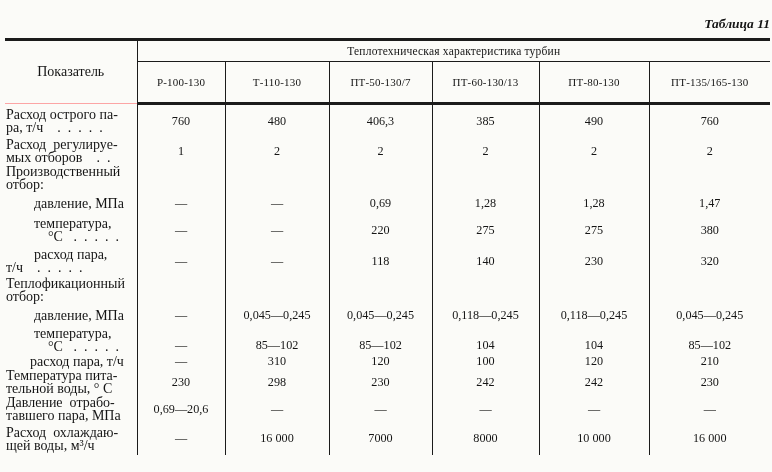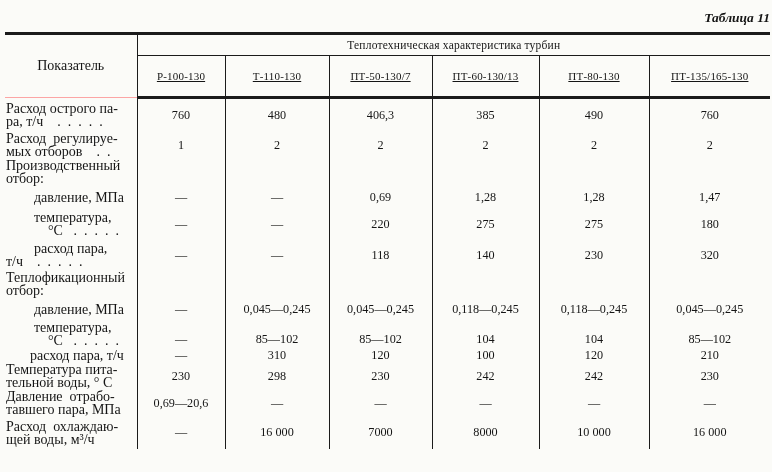--- a/index.html
+++ b/index.html
@@ -3,21 +3,21 @@
 <meta charset="utf-8">
 <style>
   html, body { margin: 0; padding: 0; }
   body {
     width: 772px; height: 472px;
     background: #fbfbf8;
     color: #151515;
     font-family: "Liberation Serif", serif;
     overflow: hidden;
   }
-  .page { padding: 8px 0 0 5px; }
+  .page { padding: 14px 0 0 5px; }
 
   .caption {
     width: 765px;
     text-align: right;
     font-style: italic;
     font-weight: bold;
     font-size: 13.5px;
     padding: 2px 4px 6px 0;
   }
 
@@ -37,21 +37,21 @@
     font-size: 14px;
   }
   th.grp {
     border-top: 3px solid #1b1b1b;
     border-bottom: 1.5px solid #1b1b1b;
     height: 20px;
     font-size: 11.5px;
     letter-spacing: 0.2px;
   }
   tr.names { height: 42px; }
-  tr.names th { border-bottom: 3px solid #1b1b1b; font-size: 11px; letter-spacing: 0.2px; text-decoration: underline; }
+  tr.names th { border-bottom: 3px solid #1b1b1b; font-size: 11px; letter-spacing: 0.2px; }
   tr.names th + th { border-left: 1.5px solid #1b1b1b; }
 
   
   tbody td.label {
     border-right: 1.5px solid #1b1b1b;
     font-size: 14px;
     line-height: 13px;
     white-space: pre-wrap;
     vertical-align: middle;
     padding-left: 1px;
@@ -139,21 +139,21 @@
         <td class="val">1,47</td>
       </tr>
       <tr class="sub" style="height:31px">
         <td class="label">температура,
             °С   .  .  .  .  .</td>
         <td class="val">—</td>
         <td class="val">—</td>
         <td class="val">220</td>
         <td class="val">275</td>
         <td class="val">275</td>
-        <td class="val">180</td>
+        <td class="val">380</td>
       </tr>
       <tr class="sub" style="height:31px">
         <td class="label">расход пара,
 т/ч    .  .  .  .  .</td>
         <td class="val">—</td>
         <td class="val">—</td>
         <td class="val">118</td>
         <td class="val">140</td>
         <td class="val">230</td>
         <td class="val">320</td>

